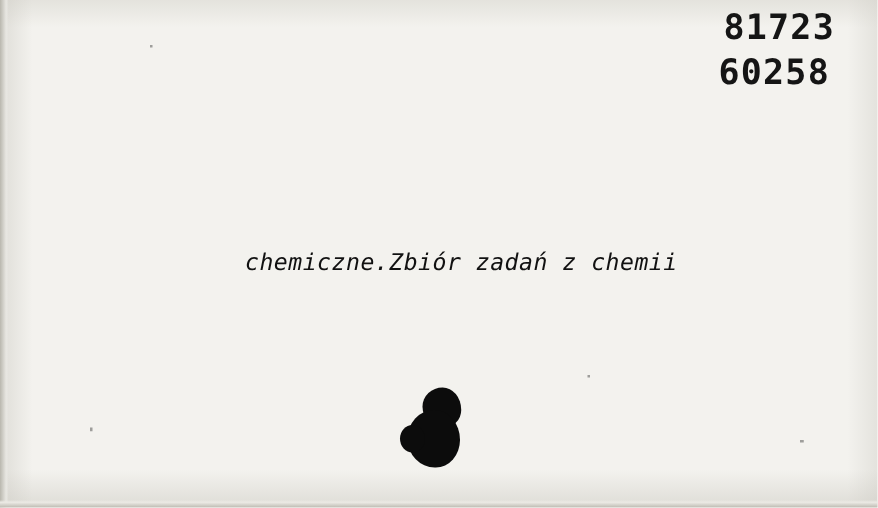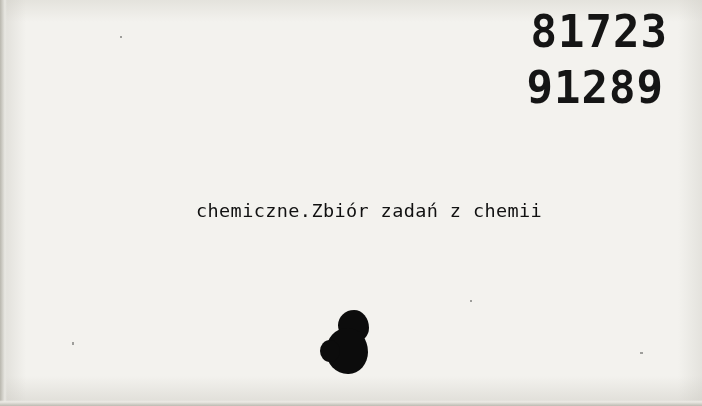--- a/index.html
+++ b/index.html
@@ -47,21 +47,21 @@
     pointer-events: none;
   }
 
   
   .accession {
     position: absolute;
     right: 34px;
     top: 4px;
     text-align: right;
     font-family: "DejaVu Sans Mono", monospace;
-    font-size: 44px;
+    font-size: 28px;
     font-weight: bold;
     letter-spacing: 1px;
     color: #151515;
     line-height: 1.28;
   }
   .accession div {
     white-space: pre;
   }
   .acc-2 {
     margin-right: 4px;
@@ -79,21 +79,21 @@
     color: #111111;
     letter-spacing: 0.4px;
     white-space: pre;
   }
   .title-line {
     margin-bottom: 10px;
   }
   .body-block {
     margin-bottom: 0;
   }
-  .indent-1 { padding-left: 144px; }
+  .indent-1 { padding-left: 144px; font-style: italic; }
 
   
   .blot {
     position: absolute;
     left: 320px;
     top: 310px;
     width: 56px;
     height: 64px;
     pointer-events: none;
   }
@@ -136,21 +136,21 @@
 </head>
 <body>
 
 <div class="card">
   <div class="paper-tone"></div>
   <div class="edge-left"></div>
   <div class="edge-bottom"></div>
 
   <div class="accession">
     <div class="acc-1">81723</div>
-    <div class="acc-2">91289</div>
+    <div class="acc-2">60258</div>
   </div>
 
   <div class="typed">
 
     <div class="body-block">
       <div class="indent-1">chemiczne.Zbiór zadań z chemii</div>
       
       
       
     </div>

